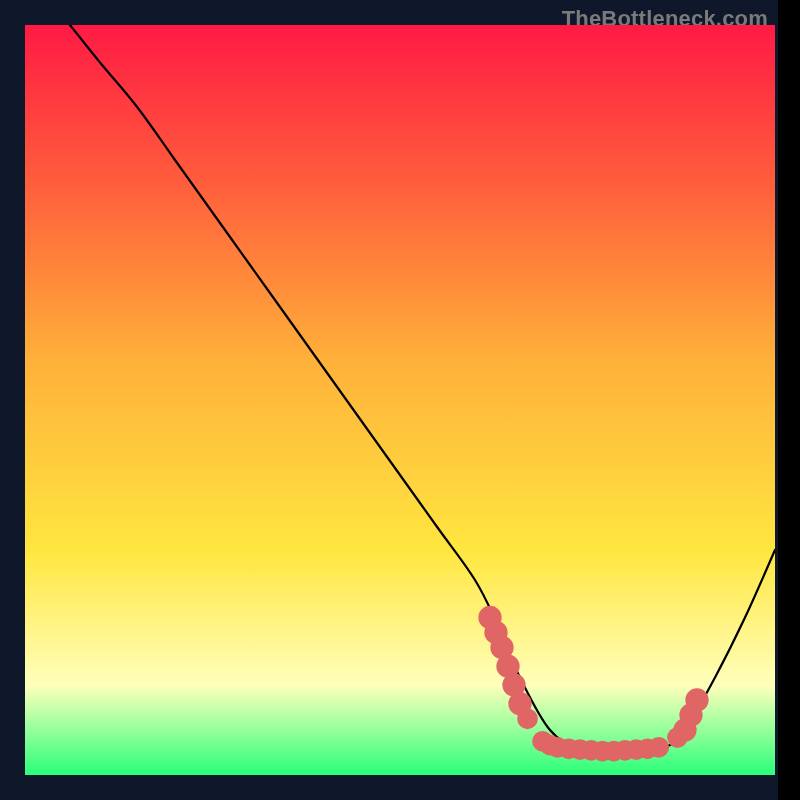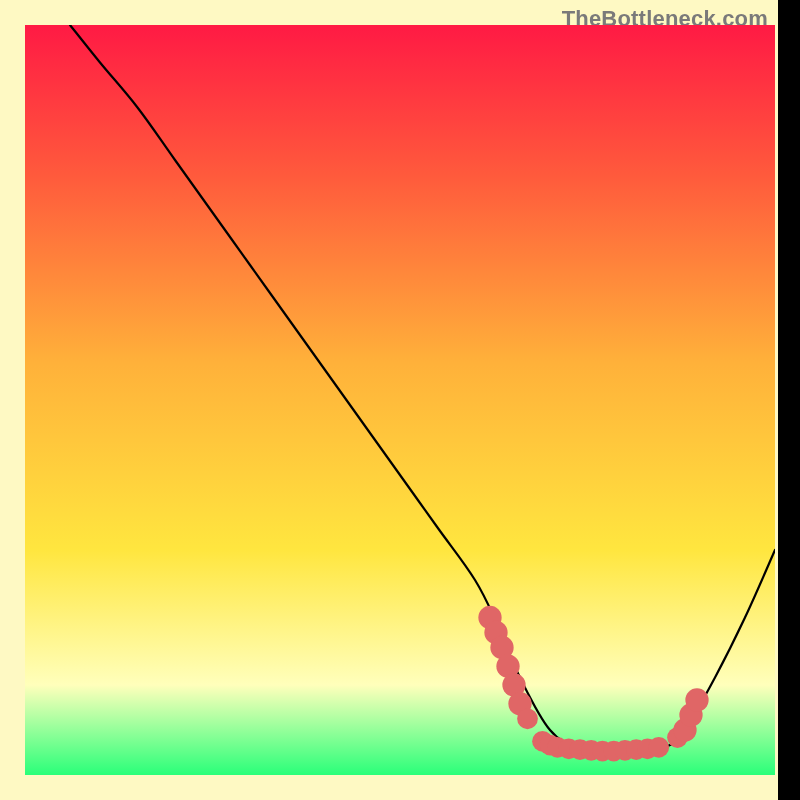--- a/index.html
+++ b/index.html
@@ -1,17 +1,17 @@
 <!DOCTYPE html>
 <html><head>
 <meta charset="utf-8">
 <style>
   * { margin: 0; padding: 0; box-sizing: border-box; }
   html, body { width: 800px; height: 800px; background: #000; overflow: hidden; }
-  .stage { position: relative; width: 778px; height: 800px; background: #fef9c3; }
+  .stage { position: relative; width: 778px; height: 800px; background: #0f172a; }
   .watermark {
     position: absolute;
     top: 6px;
     right: 10px;
     color: #7a7a7a;
     font-family: Arial, Helvetica, sans-serif;
     font-size: 22px;
     font-weight: 600;
     letter-spacing: 0.2px;
   }

